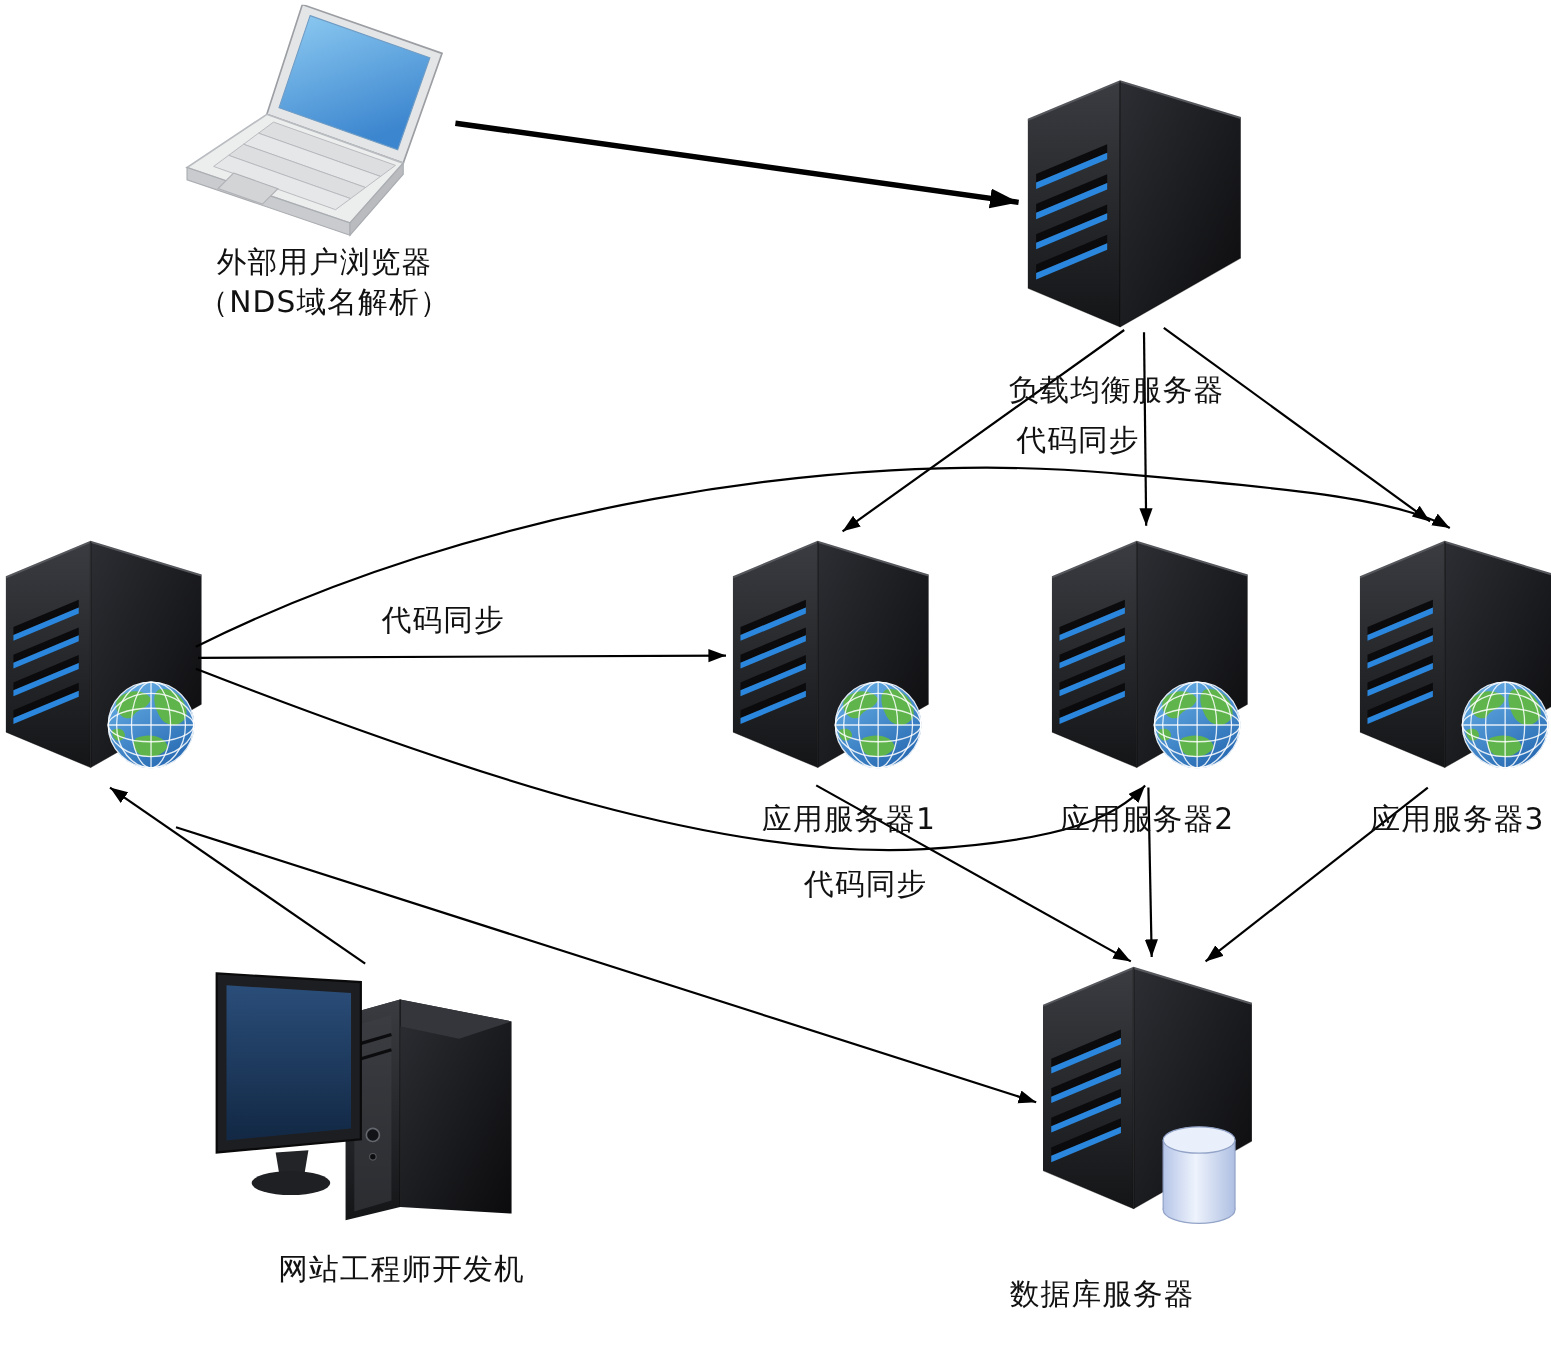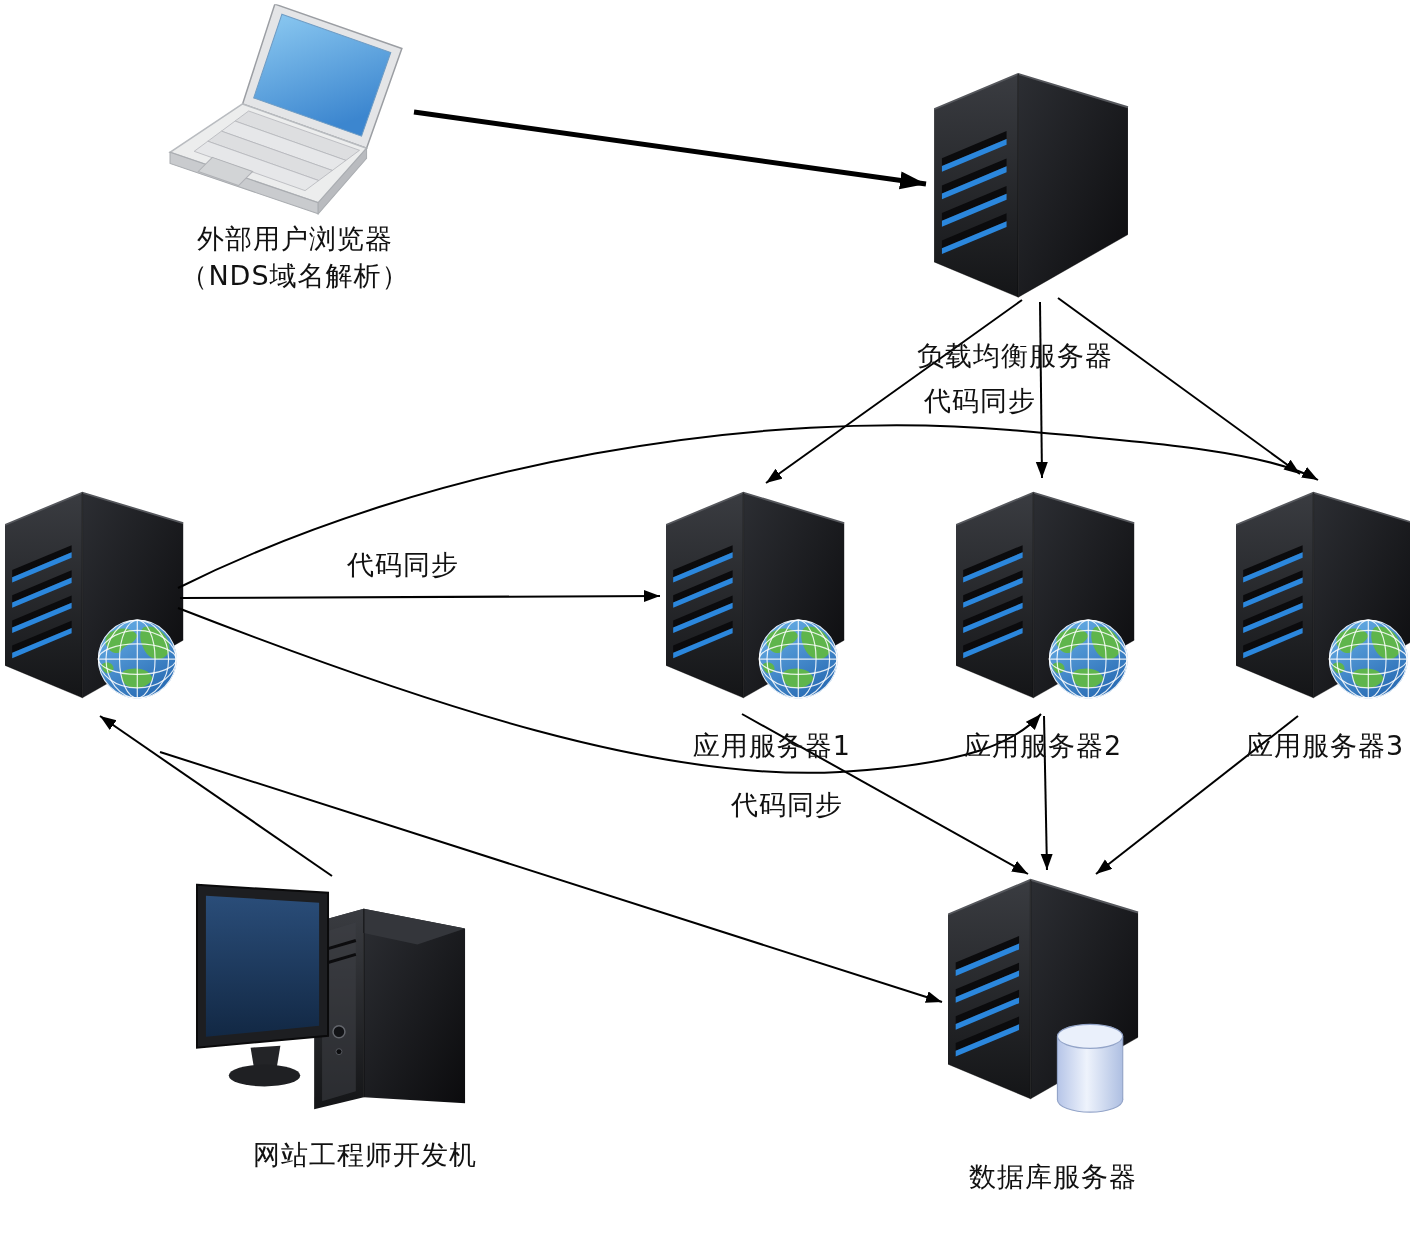--- a/index.html
+++ b/index.html
@@ -223,17 +223,17 @@
   </div>
 
   <div class="lbl" style="left:717px;top:786px;width:140px;">
     <span>代码同步</span>
   </div>
 
   <div class="lbl" style="left:200px;top:1136px;width:330px;">
     <span>网站工程师开发机</span>
   </div>
 
-  <div class="lbl" style="left:959px;top:1158px;width:188px;">
+  <div class="lbl" style="left:908px;top:1158px;width:188px;">
     <span>数据库服务器</span>
   </div>
 
 </div>
 
 </body></html>

